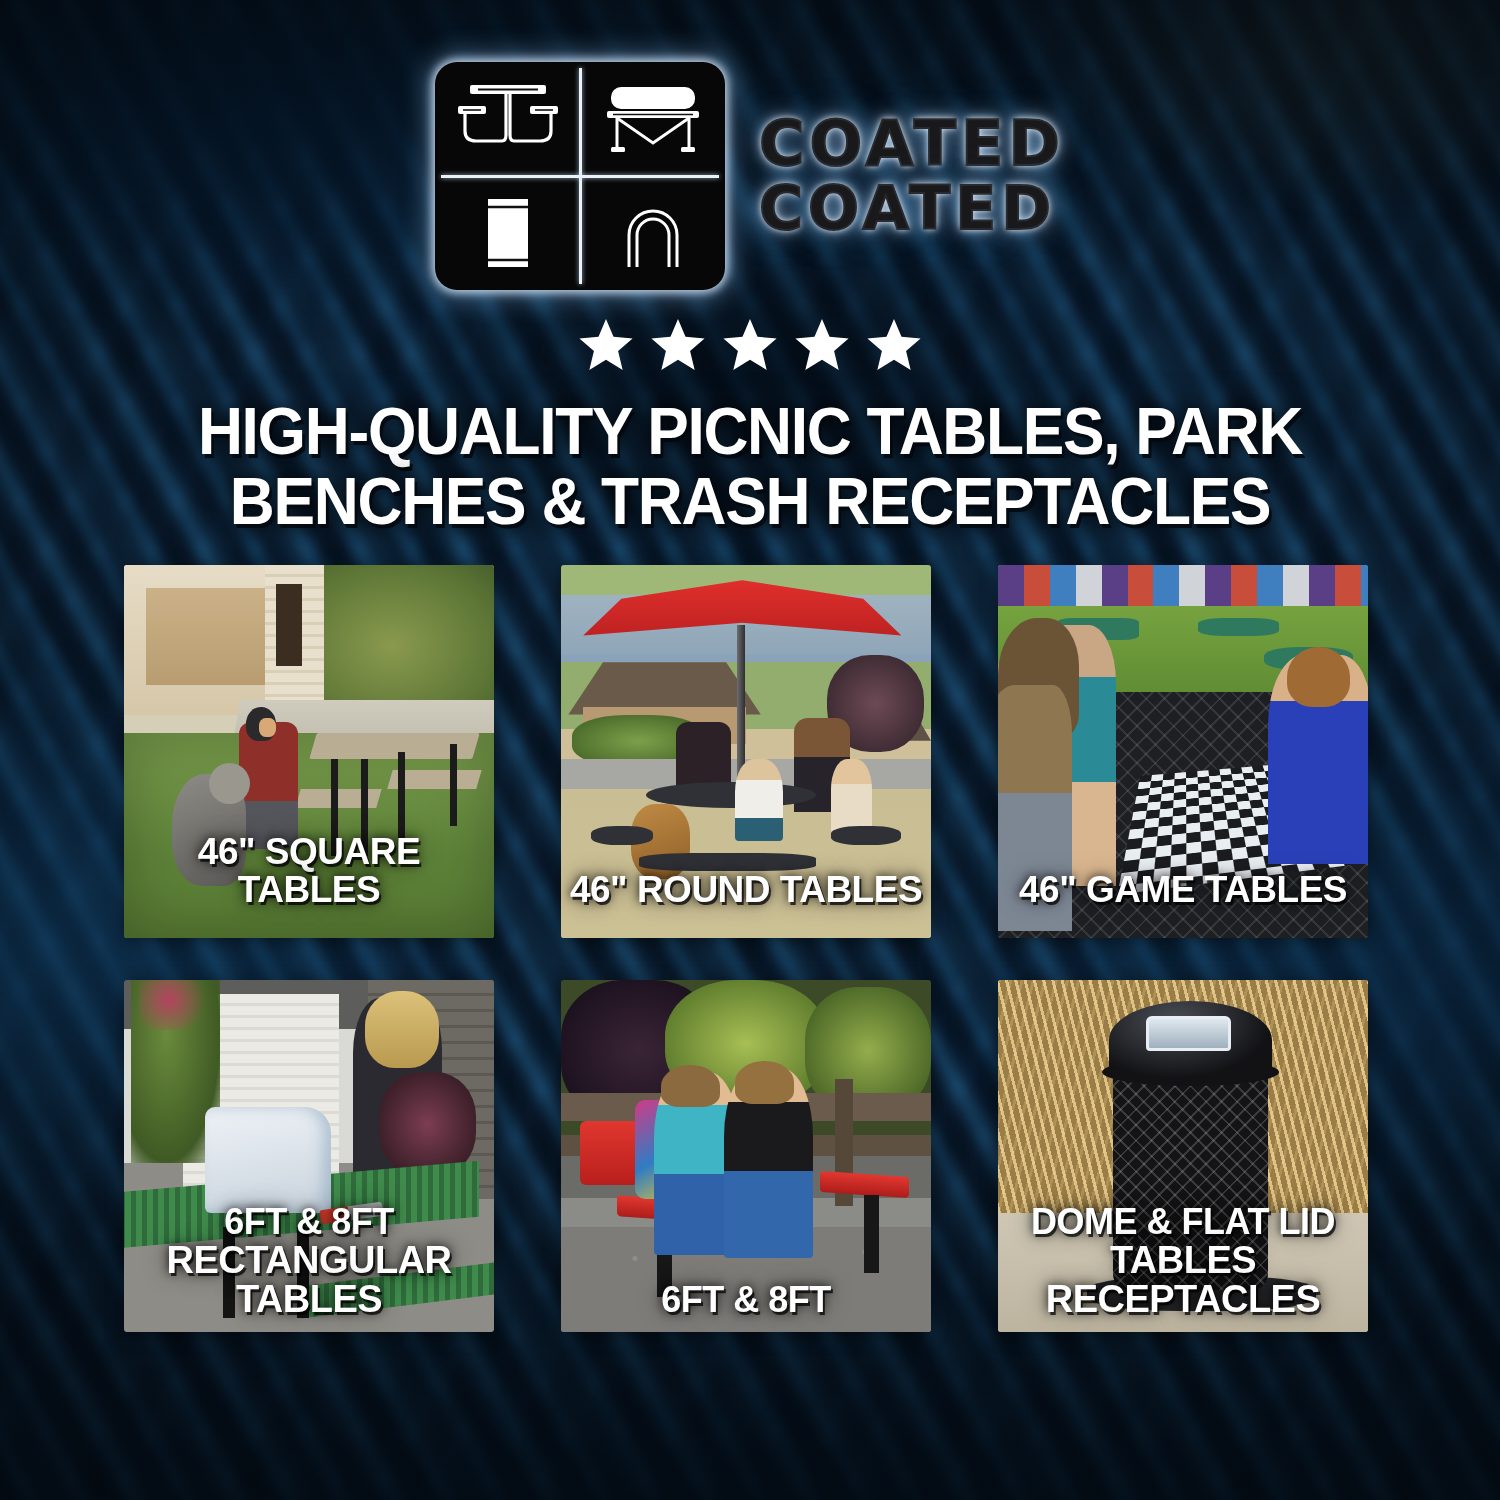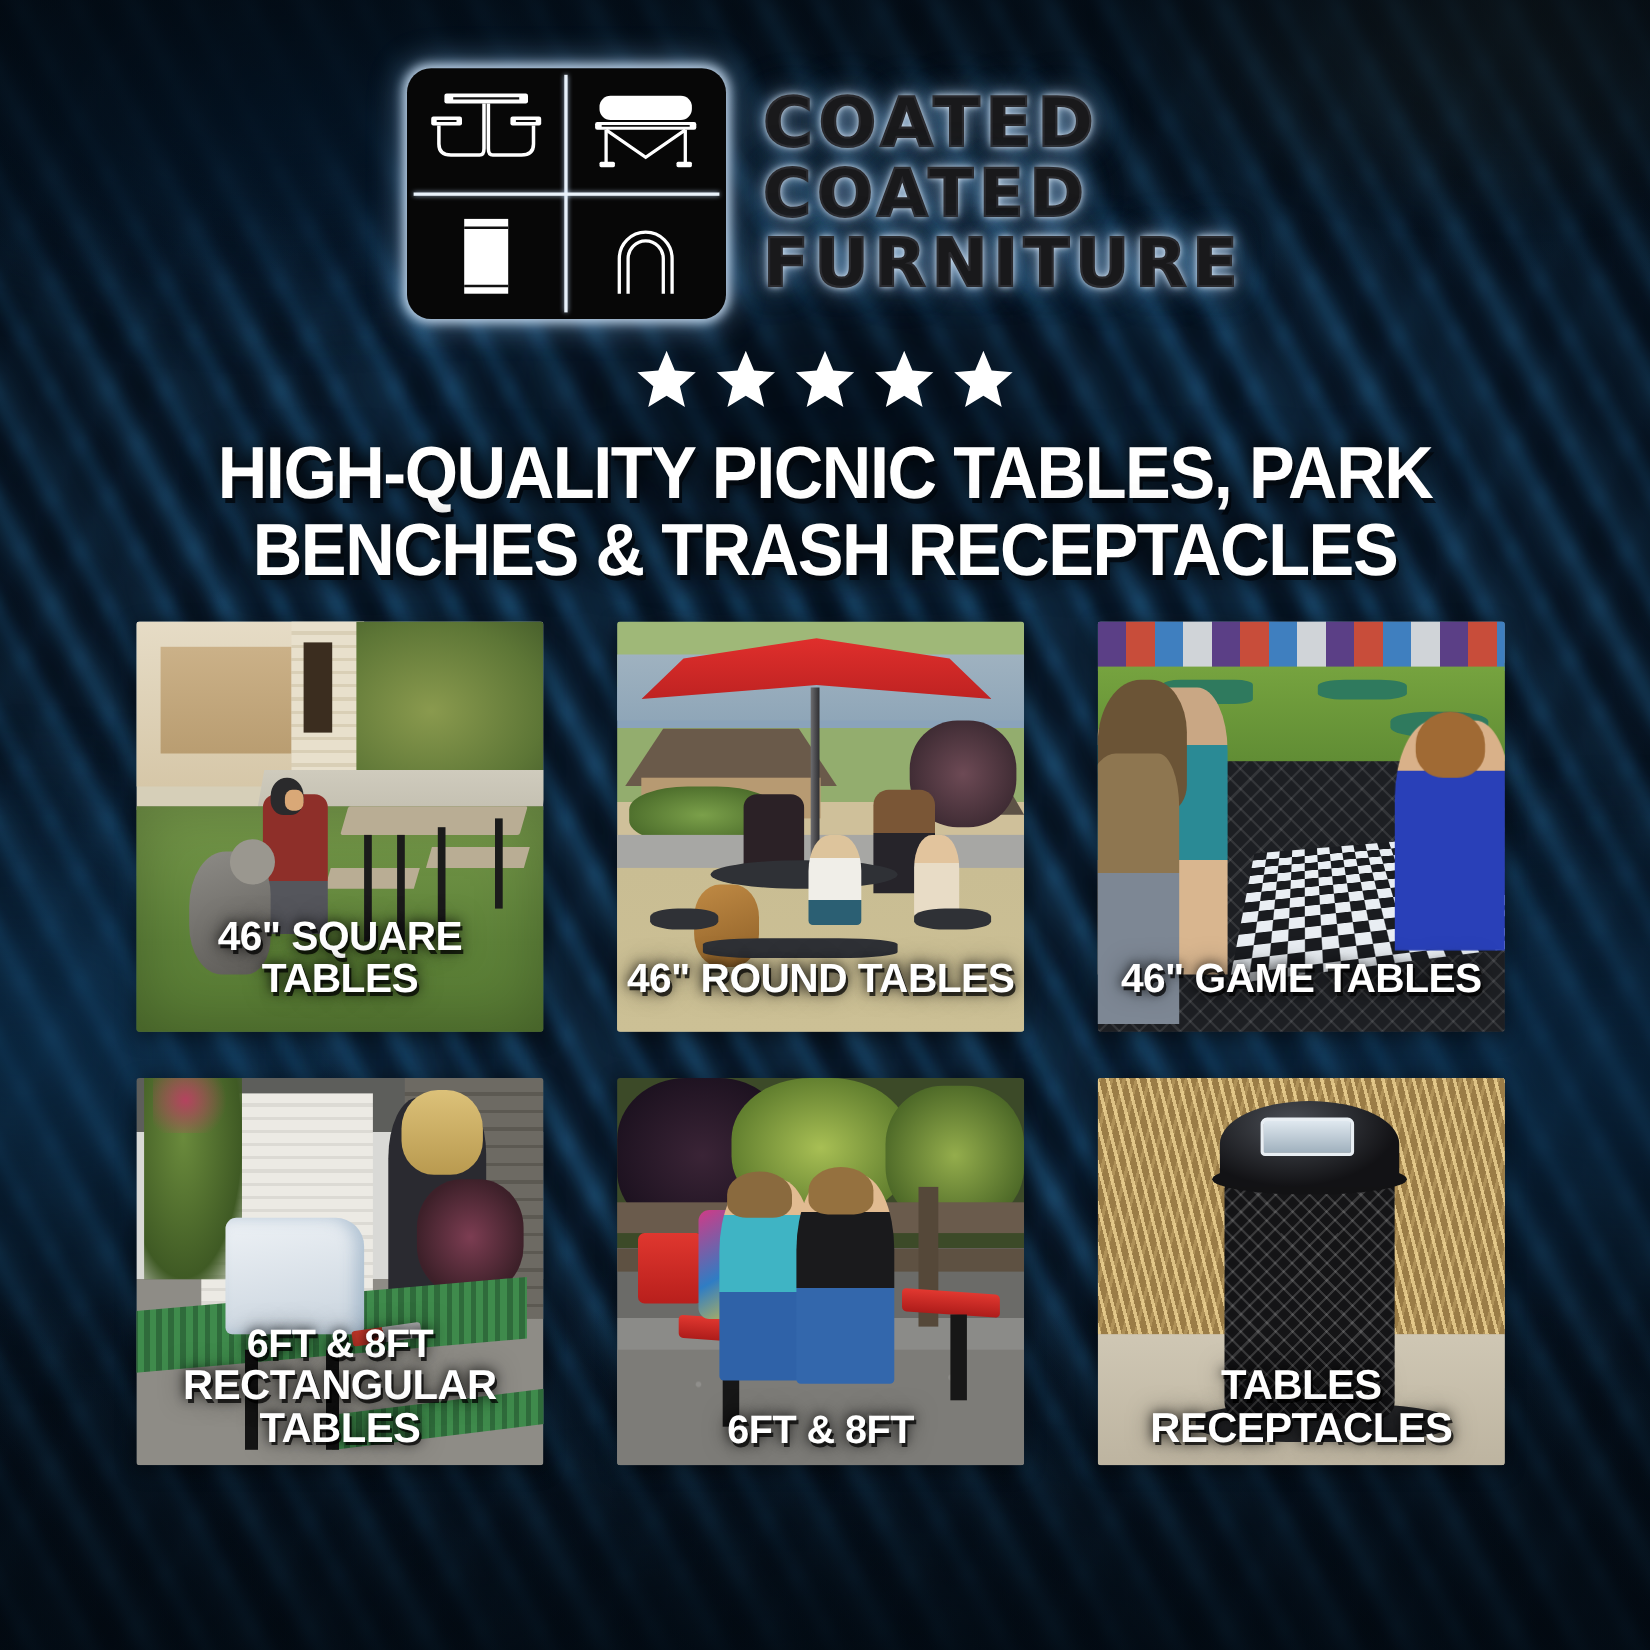--- a/index.html
+++ b/index.html
@@ -335,21 +335,20 @@
         <svg width="112" height="84" viewBox="0 0 112 84" fill="none" stroke="#fff" stroke-width="3">
           <path d="M32 76 V44 a24 24 0 0 1 48 0 V76"></path>
           <path d="M40 76 V44 a16 16 0 0 1 32 0 V76"></path>
         </svg>
       </div>
     </div>
 
     <div class="logo-text">
       <div class="logo-line l1">COATED</div>
       <div class="logo-line l2">COATED</div>
-      <div class="logo-line l3">FURNITURE</div>
     </div>
   </div>
 
   <div class="stars">
     <svg class="star" viewBox="0 0 24 24" fill="#ffffff">
         <polygon points="12,1.2 15.1,8.6 23,9.3 17,14.5 18.9,22.3 12,18.1 5.1,22.3 7,14.5 1,9.3 8.9,8.6"></polygon>
       </svg>
     <svg class="star" viewBox="0 0 24 24" fill="#ffffff">
         <polygon points="12,1.2 15.1,8.6 23,9.3 17,14.5 18.9,22.3 12,18.1 5.1,22.3 7,14.5 1,9.3 8.9,8.6"></polygon>
       </svg>
@@ -490,18 +489,19 @@
       <div class="ph p6">
         <div class="elem grassbg"></div>
           <div class="elem walk"></div>
           <div class="elem pad"></div>
         <div class="elem body6"></div>
           <div class="elem rim6"></div>
         <div class="elem dome6"></div>
           <div class="elem slot6"></div>
       </div>
       <div class="cap cap-2l">
+        <span>DOME &amp; FLAT LID</span>
         <span class="c2">TABLES RECEPTACLES</span>
       </div>
     </div>
 
   </div>
 </div>
 
 </body></html>

